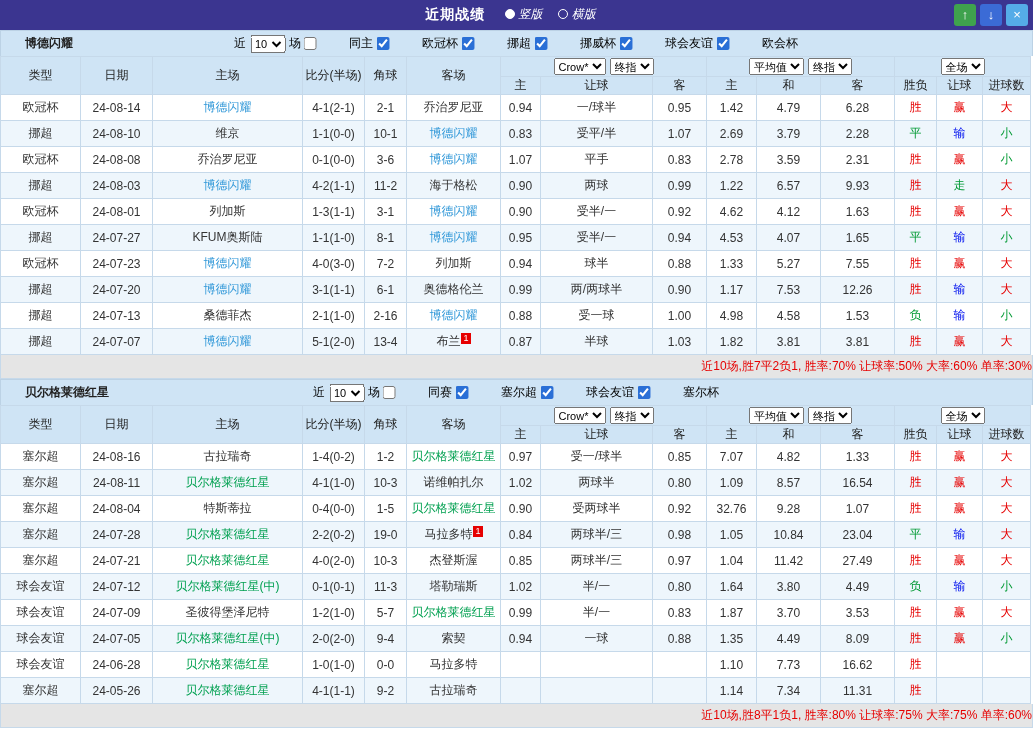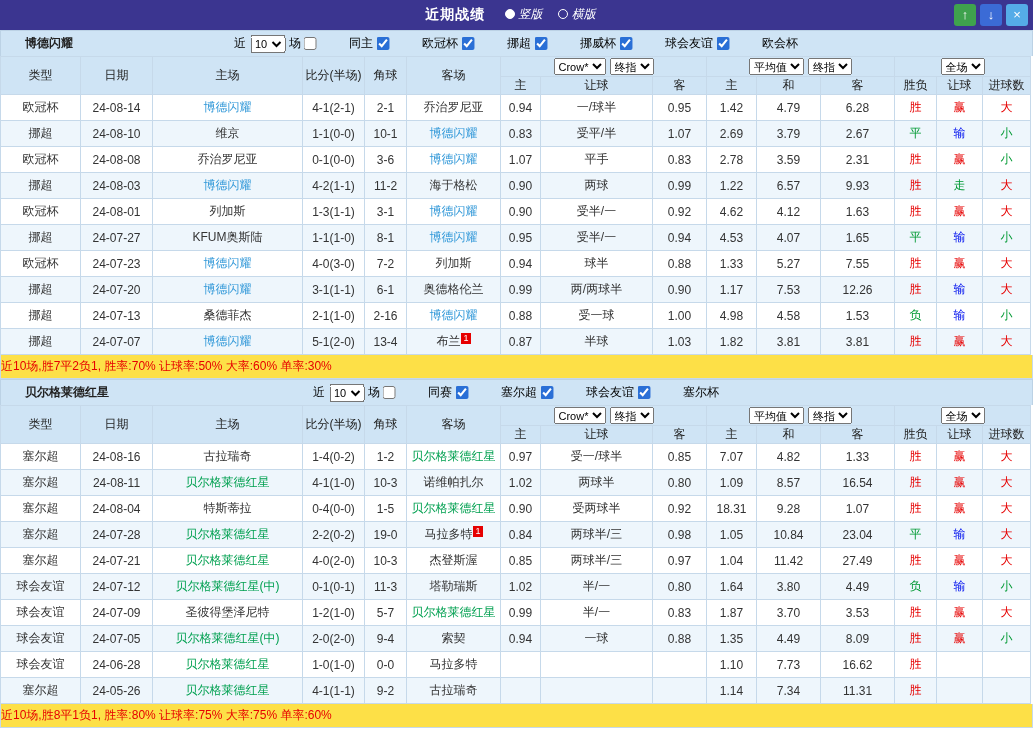--- a/index.html
+++ b/index.html
@@ -47,22 +47,22 @@
   .lg-ser  { background:#3d79d6; }
   .lg-fri  { background:#2aa8a8; }
   td.date { color:#444; }
   td.score { color:#e60000; }
   td.res.r { color:#e60000; }
   td.res.g { color:#009933; }
   td.res.b { color:#0011ee; }
   sup.badge { background:#e60000; color:#fff; font-size:9px; line-height:11px;
     padding:0 2px; margin-left:1px; display:inline-block; vertical-align:top; }
 
-  .summary { height:24px; line-height:23px; text-align:left; color:#e60000;
-    border:1px solid #c6d9ea; border-top:none; background:#fde047; }
+  .summary { height:24px; line-height:23px; text-align:right; color:#e60000;
+    border:1px solid #c6d9ea; border-top:none; background:#e5e5e5; }
 </style>
 </head>
 <body>
 
 <div class="titlebar">
   <div class="tb-center">
     <span class="title">近期战绩</span>
     <span class="radio">
       <span class="rdot checked"></span>
       <span>竖版</span>
@@ -177,21 +177,21 @@
           <td class="date">24-08-10</td>
           <td>维京</td>
           <td class="score">1-1(0-0)</td>
           <td>10-1</td>
           <td style="color:#2f97d8">博德闪耀</td>
           <td>0.83</td>
           <td>受平/半</td>
           <td>1.07</td>
           <td>2.69</td>
           <td>3.79</td>
-          <td>2.67</td>
+          <td>2.28</td>
           <td class="res g">平</td>
           <td class="res b">输</td>
           <td class="res g">小</td>
         </tr>
         <tr class="odd">
           <td class="type lg-euro">欧冠杯</td>
           <td class="date">24-08-08</td>
           <td>乔治罗尼亚</td>
           <td class="score">0-1(0-0)</td>
           <td>3-6</td>
@@ -434,21 +434,21 @@
         <tr class="odd">
           <td class="type lg-ser">塞尔超</td>
           <td class="date">24-08-04</td>
           <td>特斯蒂拉</td>
           <td class="score">0-4(0-0)</td>
           <td>1-5</td>
           <td style="color:#00a050">贝尔格莱德红星</td>
           <td>0.90</td>
           <td>受两球半</td>
           <td>0.92</td>
-          <td>18.31</td>
+          <td>32.76</td>
           <td>9.28</td>
           <td>1.07</td>
           <td class="res r">胜</td>
           <td class="res r">赢</td>
           <td class="res r">大</td>
         </tr>
         <tr class="even">
           <td class="type lg-ser">塞尔超</td>
           <td class="date">24-07-28</td>
           <td style="color:#00a050">贝尔格莱德红星</td>

